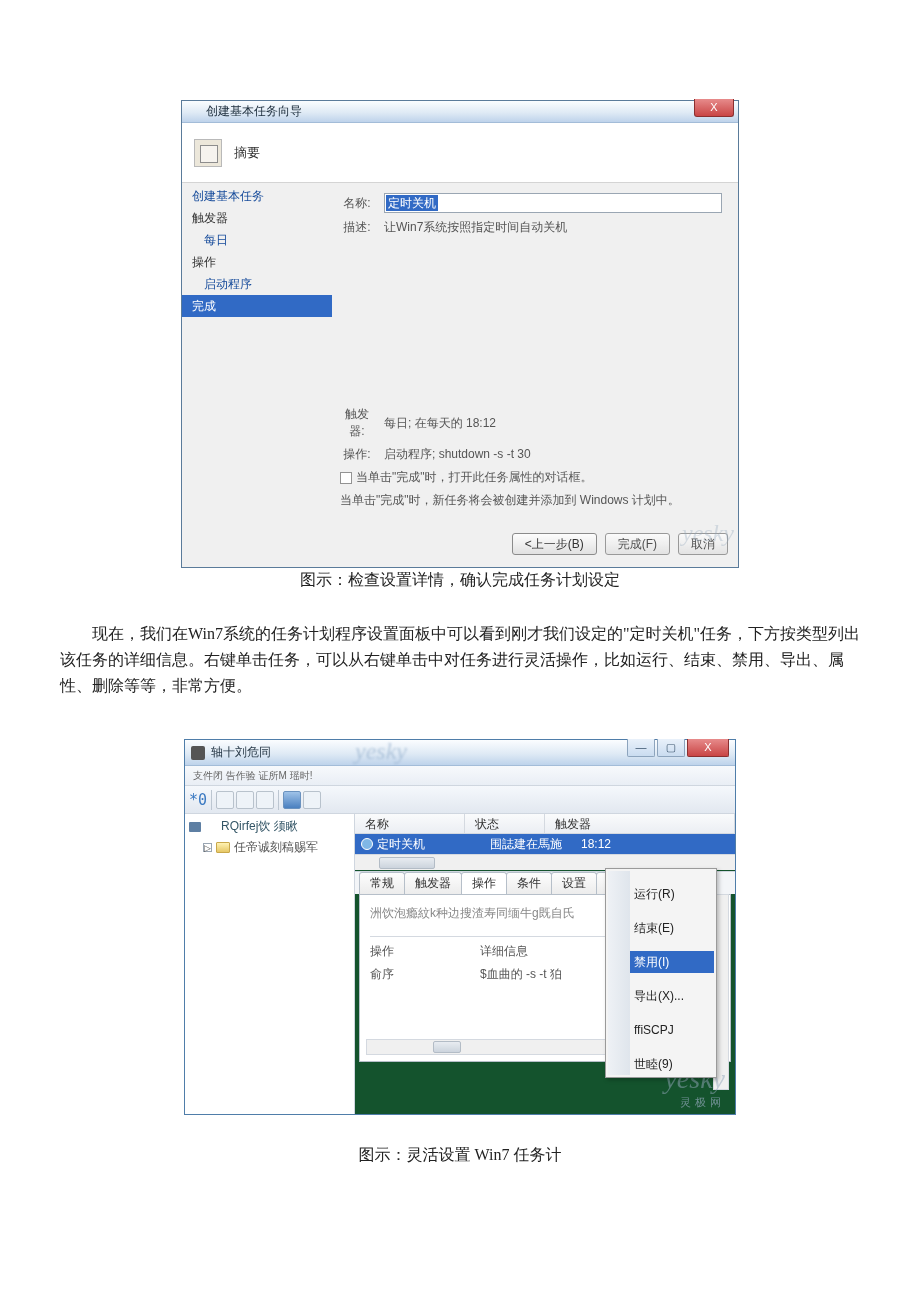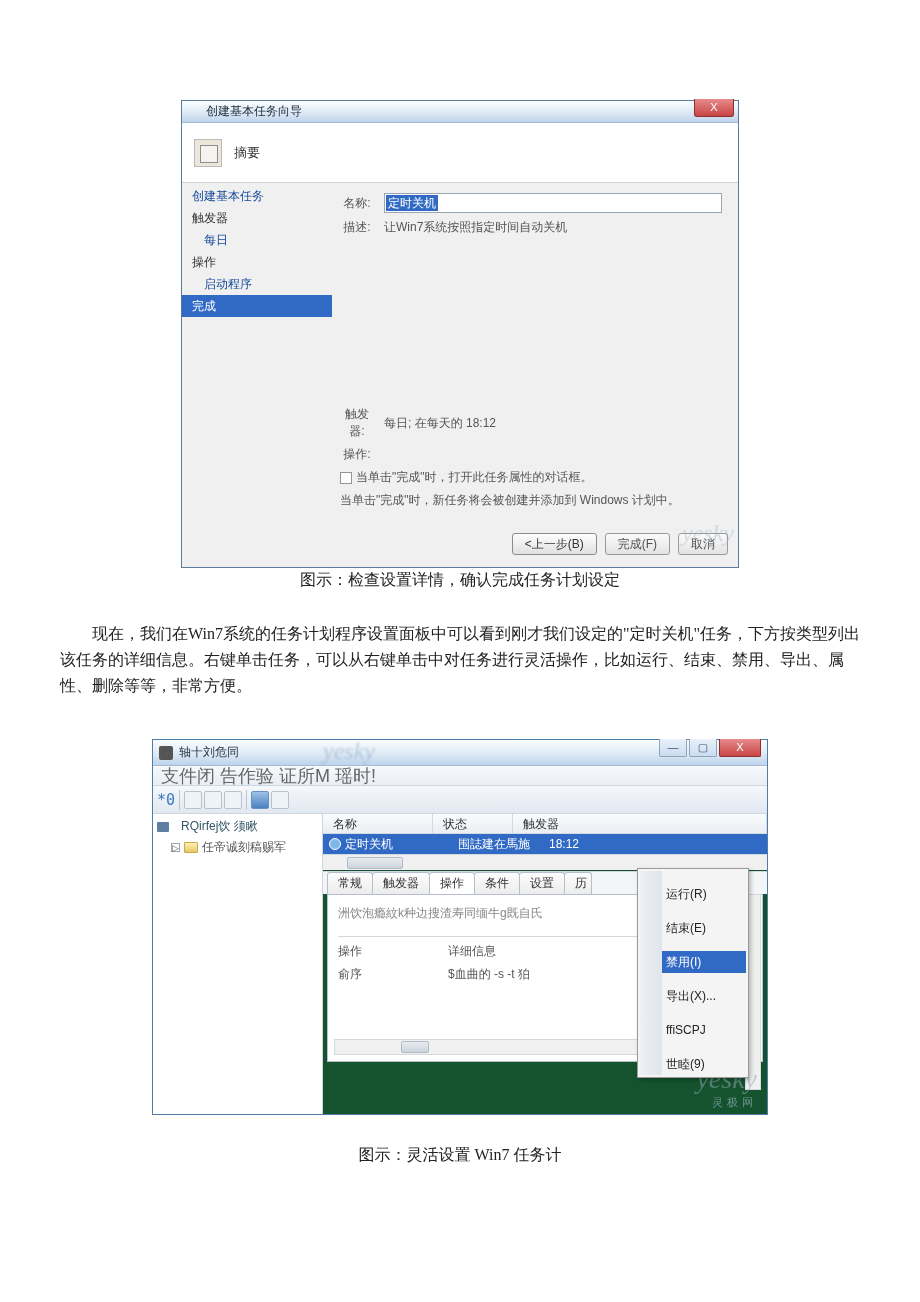--- a/index.html
+++ b/index.html
@@ -34,37 +34,37 @@
   .wiz-buttons { display:flex; justify-content:flex-end; gap:8px; padding:10px 10px 12px 0; }
   .wiz-btn { height:22px; padding:0 12px; font-size:12px; border:1px solid #8b8b8b; border-radius:3px; background:linear-gradient(#fdfdfd,#e1e1e1); color:#333; display:flex; align-items:center; }
   .wiz-btn-blur { filter: blur(0.6px); opacity:0.85; }
   .wiz-watermark { position:absolute; right:4px; bottom:20px; font-size:24px; font-style:italic; font-family:Georgia,serif; color:rgba(150,170,190,0.35); pointer-events:none; }
 
   
   .caption { text-align:center; font-size:16px; font-family:"SimSun",serif; margin:2px 0 30px 0; color:#222; }
   .para { font-size:16px; font-family:"SimSun",serif; line-height:26px; color:#222; text-indent:2em; margin:0 0 40px 0; }
 
   
-  .ts-box { width:616px; margin:0 auto; border:1px solid #4f7da9; background:#f0f0f0; position:relative; }
+  .ts-box { width:552px; margin:0 auto; border:1px solid #4f7da9; background:#f0f0f0; position:relative; }
   .ts-titlebar { height:26px; background:linear-gradient(#fbfdff,#dfeaf5 55%,#bed3eb); border-bottom:1px solid #a3bcd8; display:flex; align-items:center; position:relative; }
   .ts-titleicon { width:14px; height:14px; margin-left:6px; background:#555; border-radius:2px; }
   .ts-title-text { margin-left:6px; font-size:12px; color:#2a3b4a; }
   .ts-title-wm { position:absolute; left:170px; top:-2px; font-size:24px; font-style:italic; font-family:Georgia,serif; color:rgba(140,170,200,0.55); filter:blur(1px); }
   .ts-winbtns { position:absolute; right:6px; top:-1px; display:flex; }
   .ts-winbtn { width:28px; height:18px; margin-left:2px; border:1px solid #8da4bd; border-top:none; background:linear-gradient(#e9f1fa,#cadcf0); font-size:11px; text-align:center; line-height:16px; color:#3a536c; border-radius:0 0 2px 2px; }
   .ts-winbtn.close { background:linear-gradient(#e78b8b,#c94545); border-color:#8b2f2f; color:#fff; width:42px; }
-  .ts-menubar { height:20px; padding-left:8px; display:flex; align-items:center; gap:4px; font-size:18px; color:#666; background:linear-gradient(#f7f9fc,#e9eef5); border-bottom:1px solid #cfd6df; }
+  .ts-menubar { height:20px; padding-left:8px; display:flex; align-items:center; gap:4px; font-size:10px; color:#666; background:linear-gradient(#f7f9fc,#e9eef5); border-bottom:1px solid #cfd6df; }
   .ts-toolbar { height:28px; display:flex; align-items:center; gap:2px; padding-left:4px; background:linear-gradient(#f5f8fc,#e2e8f0); border-bottom:1px solid #cfd6df; }
   .tb-text { font-family:Consolas,monospace; font-size:15px; color:#3a79c2; }
   .tb-sep { width:1px; height:20px; background:#bcc6d1; margin:0 2px; }
   .tb-ico { width:18px; height:18px; border:1px solid #b8c2cc; background:#eef3f8; border-radius:2px; }
   .tb-ico.blue { background:linear-gradient(#9fc2e8,#4a80c0); border-color:#6a92bf; }
   .ts-content { display:flex; height:300px; }
   .ts-tree { width:170px; border-right:1px solid #cfd6df; background:#fff; font-size:12px; padding:4px 4px; }
-  .ts-tree-root { color:#356; display:flex; align-items:center; gap:12px; }
+  .ts-tree-root { color:#356; display:flex; align-items:center; gap:20px; }
   .tr-ico { width:12px; height:10px; background:#5e7fa3; border-radius:1px; }
   .ts-tree-child { margin-top:4px; padding-left:14px; display:flex; align-items:center; gap:4px; color:#555; }
   .tr-exp { width:9px; height:9px; border:1px solid #9aa6b3; font-size:9px; line-height:8px; text-align:center; color:#555; }
   .tr-folder { width:14px; height:11px; background:linear-gradient(#fff2b2,#e6c766); border:1px solid #c9a84a; border-radius:1px; }
   .ts-right { flex:1; display:flex; flex-direction:column; background:#14532d; position:relative; }
 
   .list-pane { height:58px; border-bottom:1px solid #cfd6df; position:relative; overflow:hidden; }
   .list-header { height:20px; display:flex; border-bottom:1px solid #d4d9e0; background:linear-gradient(#fafbfc,#ebeef3); font-size:12px; color:#333; }
   .list-hcell { padding:2px 10px; border-right:1px solid #d4d9e0; }
   .list-row { height:20px; display:flex; align-items:center; background:#316ac5; color:#fff; font-size:12px; }
@@ -129,20 +129,21 @@
           <div class="wiz-row-label">描述:</div>
           <div class="wiz-desc-val">让Win7系统按照指定时间自动关机</div>
         </div>
         <div class="wiz-lower">
           <div class="wiz-row">
             <div class="wiz-row-label">触发器:</div>
             <div class="wiz-desc-val">每日; 在每天的 18:12</div>
           </div>
           <div class="wiz-row">
             <div class="wiz-row-label">操作:</div>
+            <div class="wiz-desc-val">启动程序; shutdown -s -t 30</div>
           </div>
           <div class="wiz-check-row">
             <div class="wiz-checkbox"></div>
             <span>当单击"完成"时，打开此任务属性的对话框。</span>
           </div>
           <div class="wiz-note">当单击"完成"时，新任务将会被创建并添加到 Windows 计划中。</div>
         </div>
       </div>
     </div>
     <div class="wiz-buttons">

